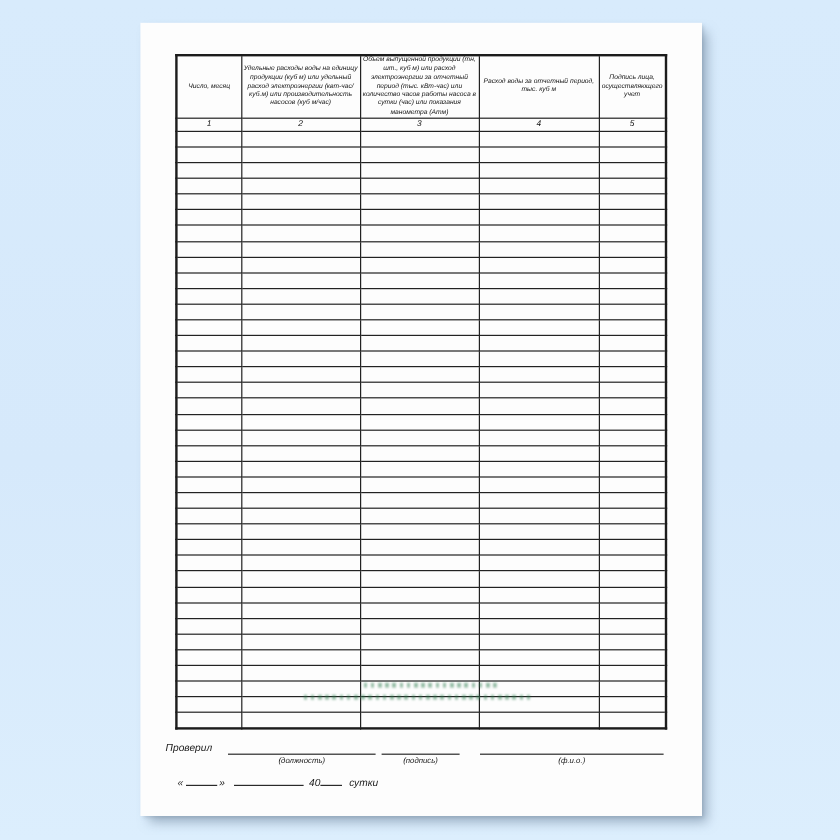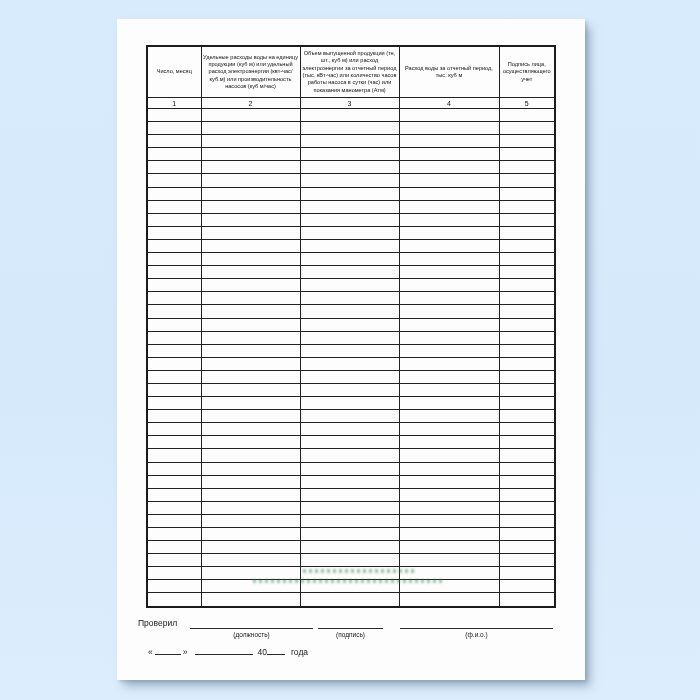--- a/index.html
+++ b/index.html
@@ -117,21 +117,21 @@
     vertical-align: baseline;
   }
   .ul-day  { width: 26px; margin: 0 2px; }
   .ul-month{ width: 58px; margin: 0 4px 0 8px; }
   .ul-year { width: 18px; margin-right: 6px; }
 </style>
 </head>
 <body>
 
 <div class="viewport" style="background: linear-gradient(rgb(216, 235, 252) 0%, rgb(214, 233, 251) 55%, rgb(220, 238, 253) 100%);">
-  <div class="paper" style="background: rgb(253, 253, 253);">
+  <div class="paper" style="background: rgb(253, 253, 253); font-style: italic;">
 
     <table class="logtable">
       <colgroup>
           <col style="width: 54px;">
           <col style="width: 99px;">
           <col style="width: 99px;">
           <col style="width: 100px;">
           <col style="width: 56px;">
         </colgroup>
       <thead>
@@ -426,16 +426,16 @@
     </div>
 
     <div class="f-label">Проверил</div>
     <div class="f-line f-line1"></div>
     <div class="f-line f-line2"></div>
     <div class="f-line f-line3"></div>
     <div class="f-cap f-cap1">(должность)</div>
     <div class="f-cap f-cap2">(подпись)</div>
     <div class="f-cap f-cap3">(ф.и.о.)</div>
 
-    <div class="date-line"><span>«</span><span class="ul ul-day"></span><span>»</span><span class="ul ul-month"></span><span>40</span><span class="ul ul-year"></span><span>года</span></div>
+    <div class="date-line"><span>«</span><span class="ul ul-day"></span><span>»</span><span class="ul ul-month"></span><span>40</span><span class="ul ul-year"></span><span>сутки</span></div>
 
   </div>
 </div>
 
 </body></html>

